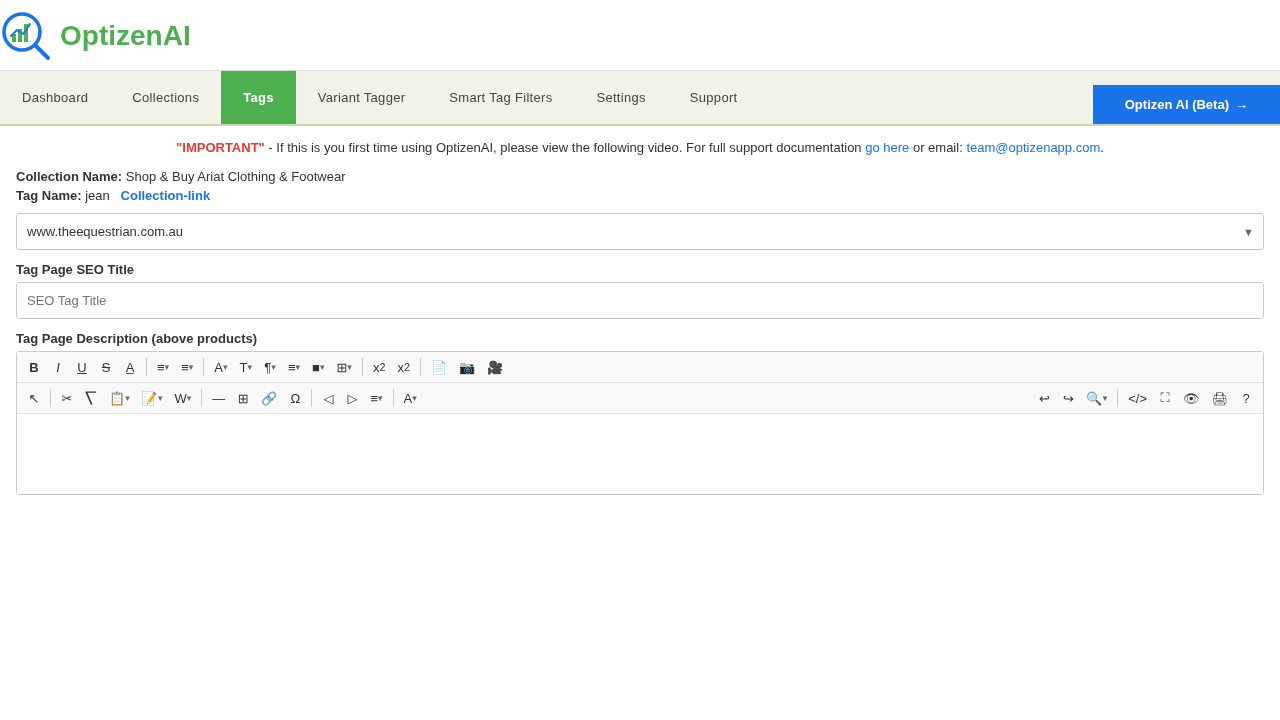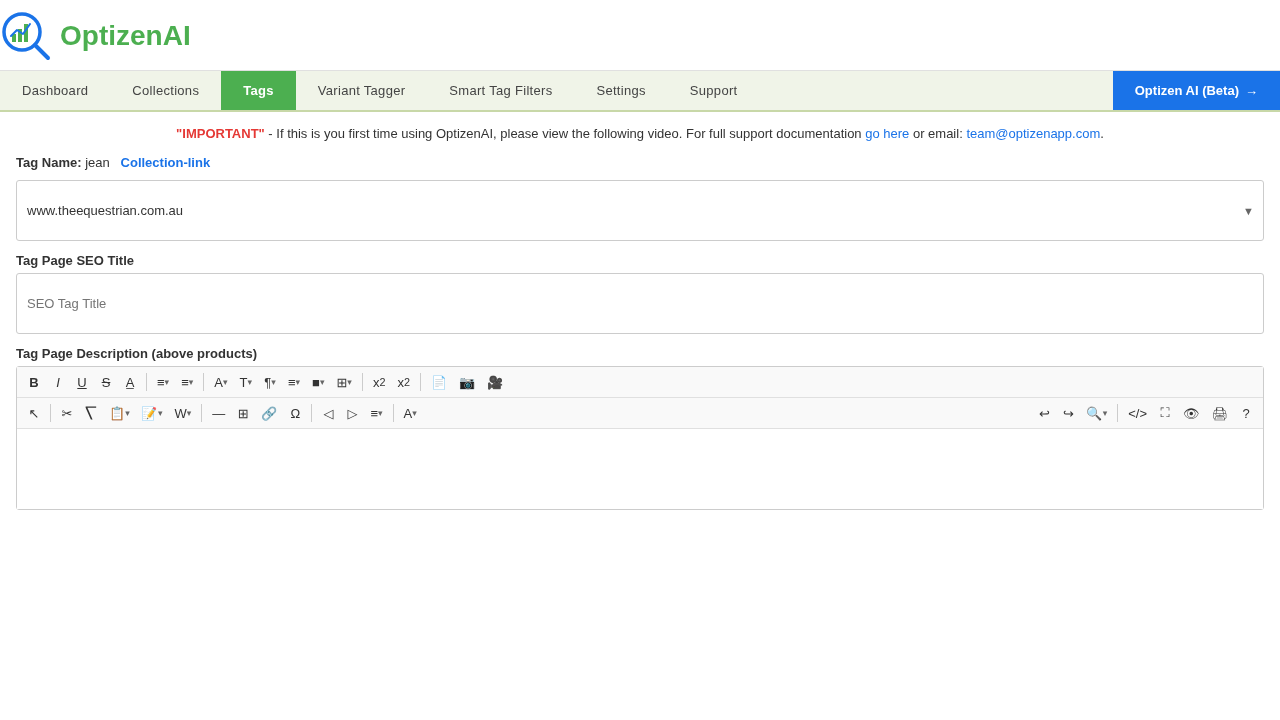--- a/index.html
+++ b/index.html
@@ -35,26 +35,27 @@
     }
     .nav-item.active {
       background: #4caf50;
       color: #fff;
       font-weight: bold;
     }
     .nav-item-optizen {
       margin-left: auto;
       background: #1a73e8;
       color: #fff;
-      padding: 12px 22px;
+      padding: 12px 32px;
       cursor: pointer;
       font-size: 13px;
       font-weight: bold;
       display: flex; align-items: center; gap: 6px;
       border: none;
+      margin-top: 14px;
     }
 
     
     .content { padding: 14px 16px; }
 
     
     .notice {
       text-align: center;
       font-size: 13px;
       margin-bottom: 14px;
@@ -75,21 +76,21 @@
     .field-group { margin-bottom: 12px; }
     .field-label {
       font-size: 13px;
       font-weight: bold;
       margin-bottom: 5px;
       display: block;
     }
 
     select, input[type="text"] {
       width: 100%;
-      padding: 22px 10px;
+      padding: 10px 10px;
       border: 1px solid #ccc;
       border-radius: 3px;
       font-size: 13px;
       color: #333;
       background: #fff;
       appearance: none;
       -webkit-appearance: none;
     }
     .select-wrapper { position: relative; }
     .select-wrapper::after {
@@ -175,20 +176,24 @@
     <span>→</span>
   </button>
 </nav>
 
 <div class="content">
 
   <div class="notice">
     <span class="important">"IMPORTANT"</span><span> - If this is you first time using OptizenAI, please view the following video. For full support documentation </span><a href="#">go here</a><span> or email: </span><a href="mailto:team@optizenapp.com">team@optizenapp.com</a><span>.</span>
   </div>
 
+  <div class="info-line">
+    <strong>Collection Name:</strong>
+    <span>Shop &amp; Buy Ariat Clothing &amp; Footwear</span>
+  </div>
 
   <div class="info-line" style="margin-bottom:10px;">
     <strong>Tag Name:</strong>
     <span>jean</span>
     &nbsp;
     <a href="#" class="collection-link">Collection-link</a>
   </div>
 
   <div class="field-group">
     <div class="select-wrapper">

